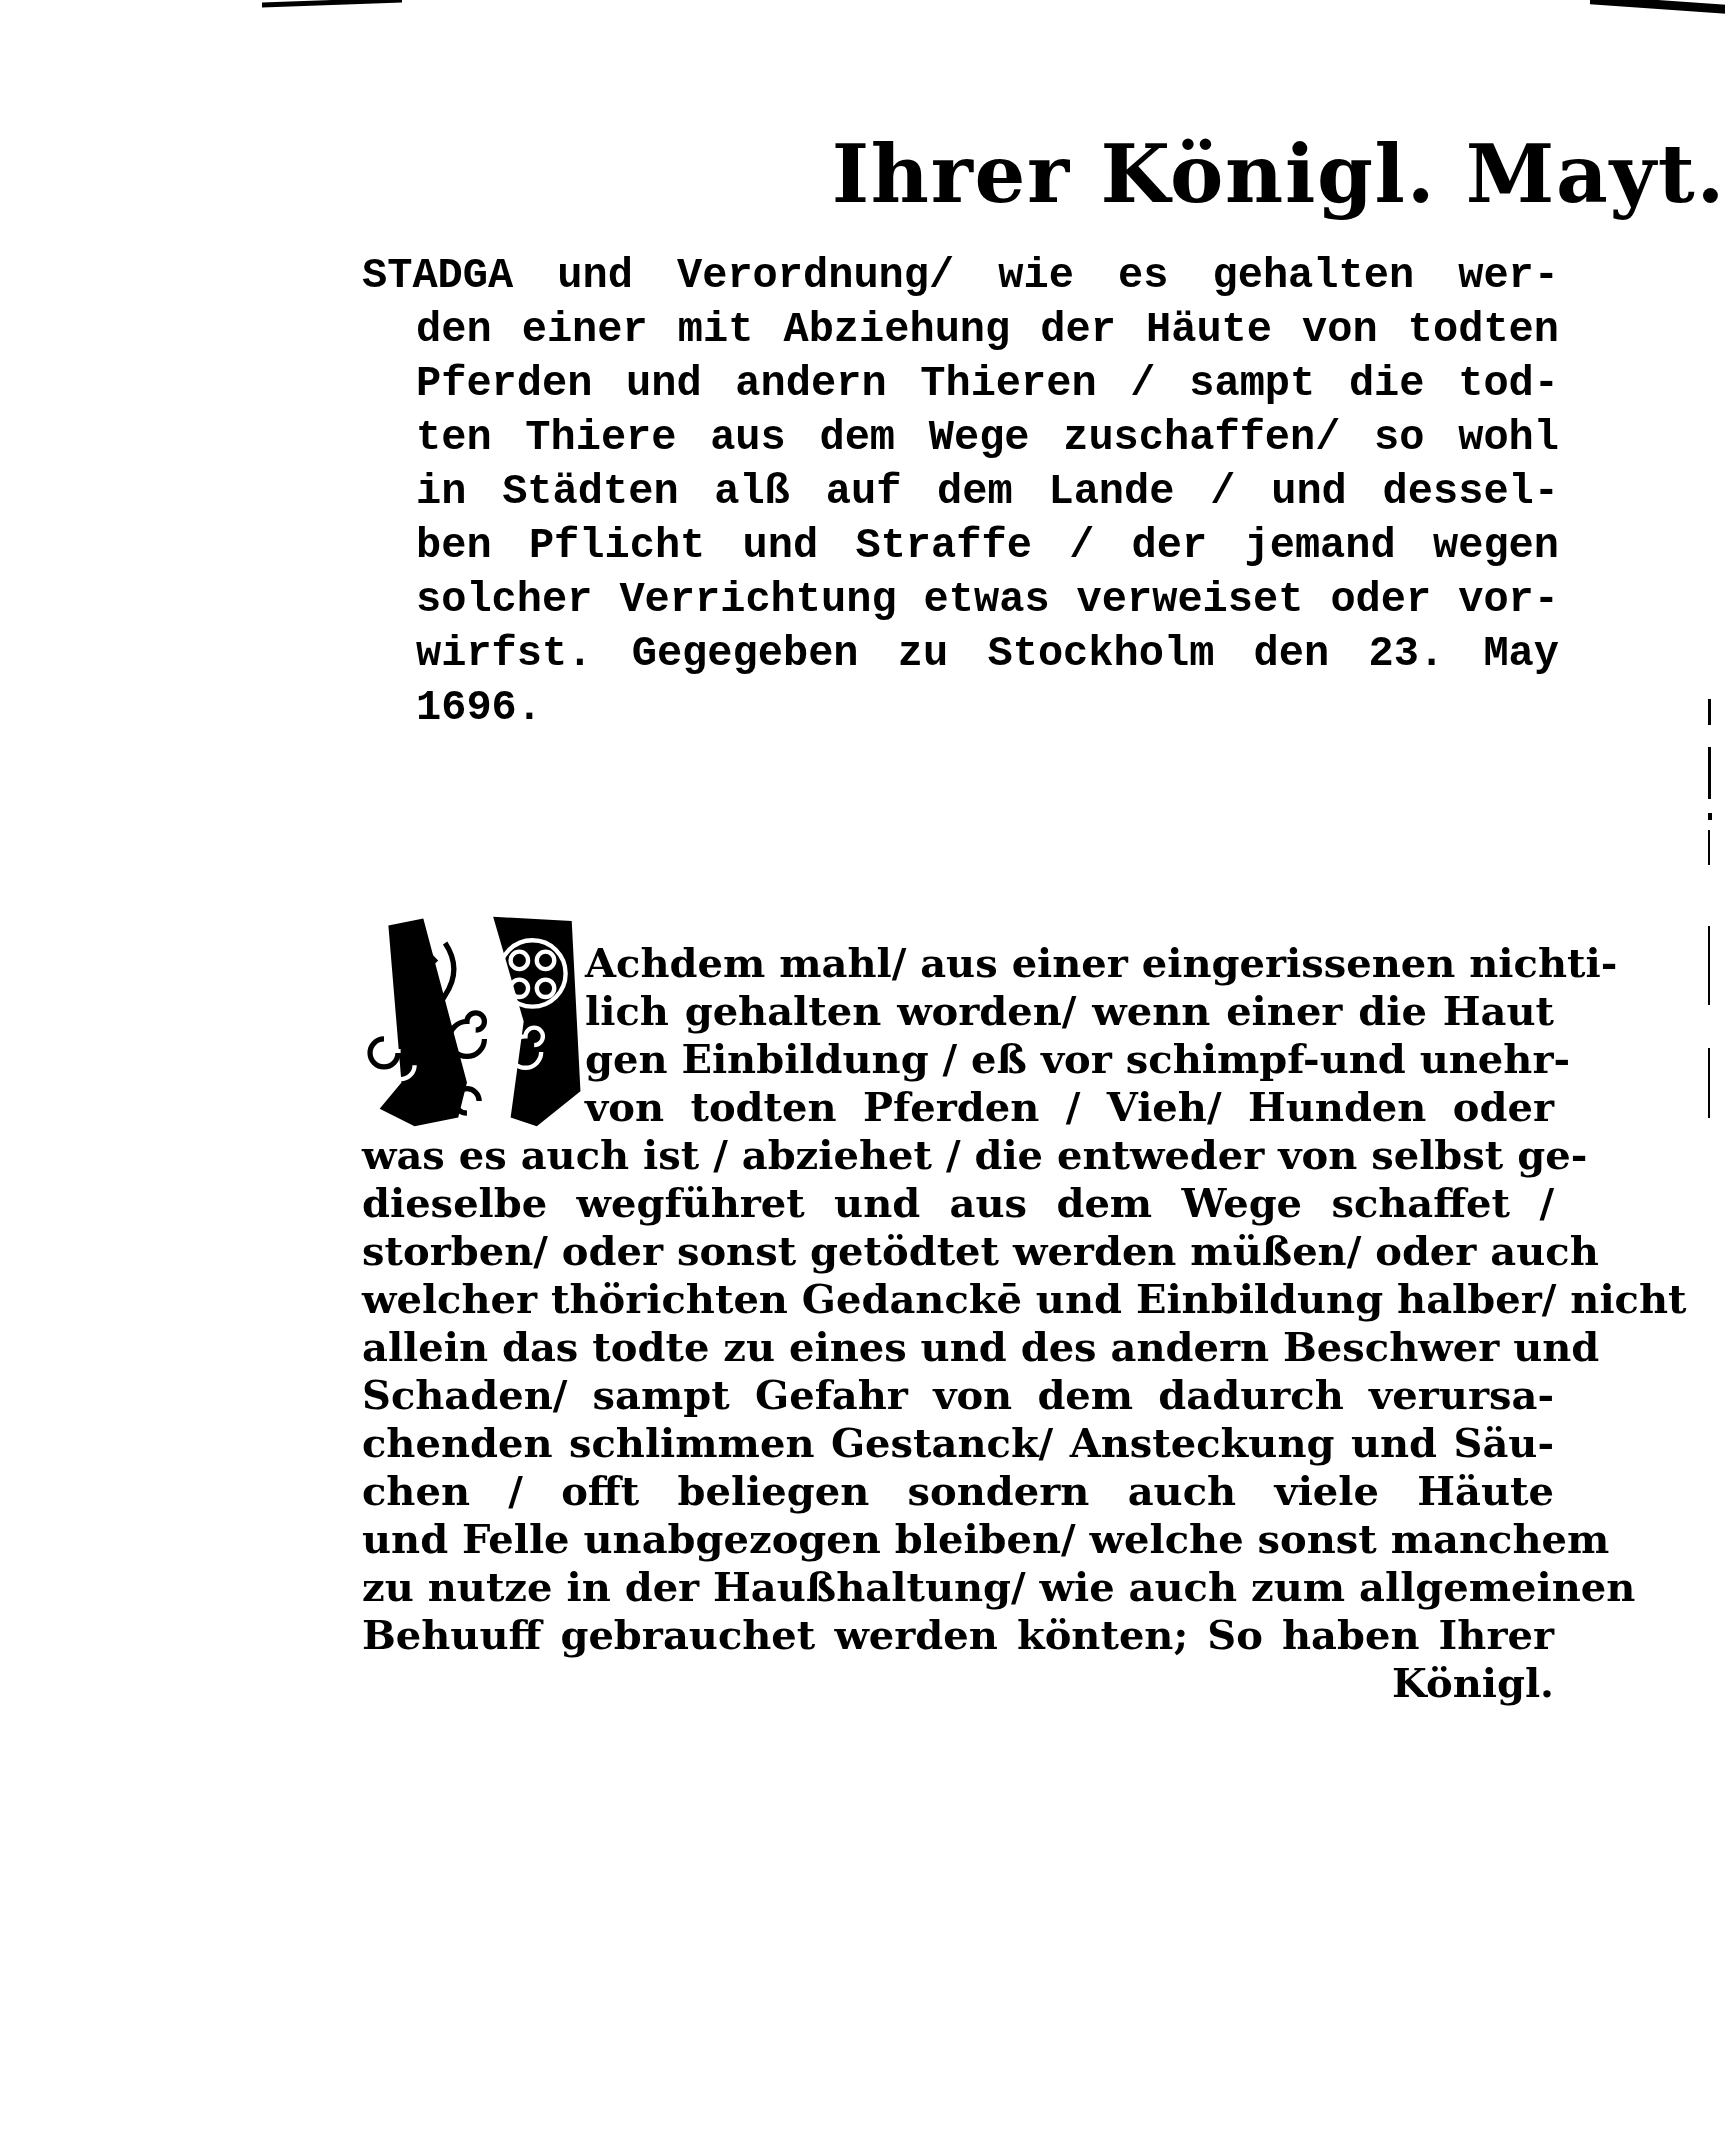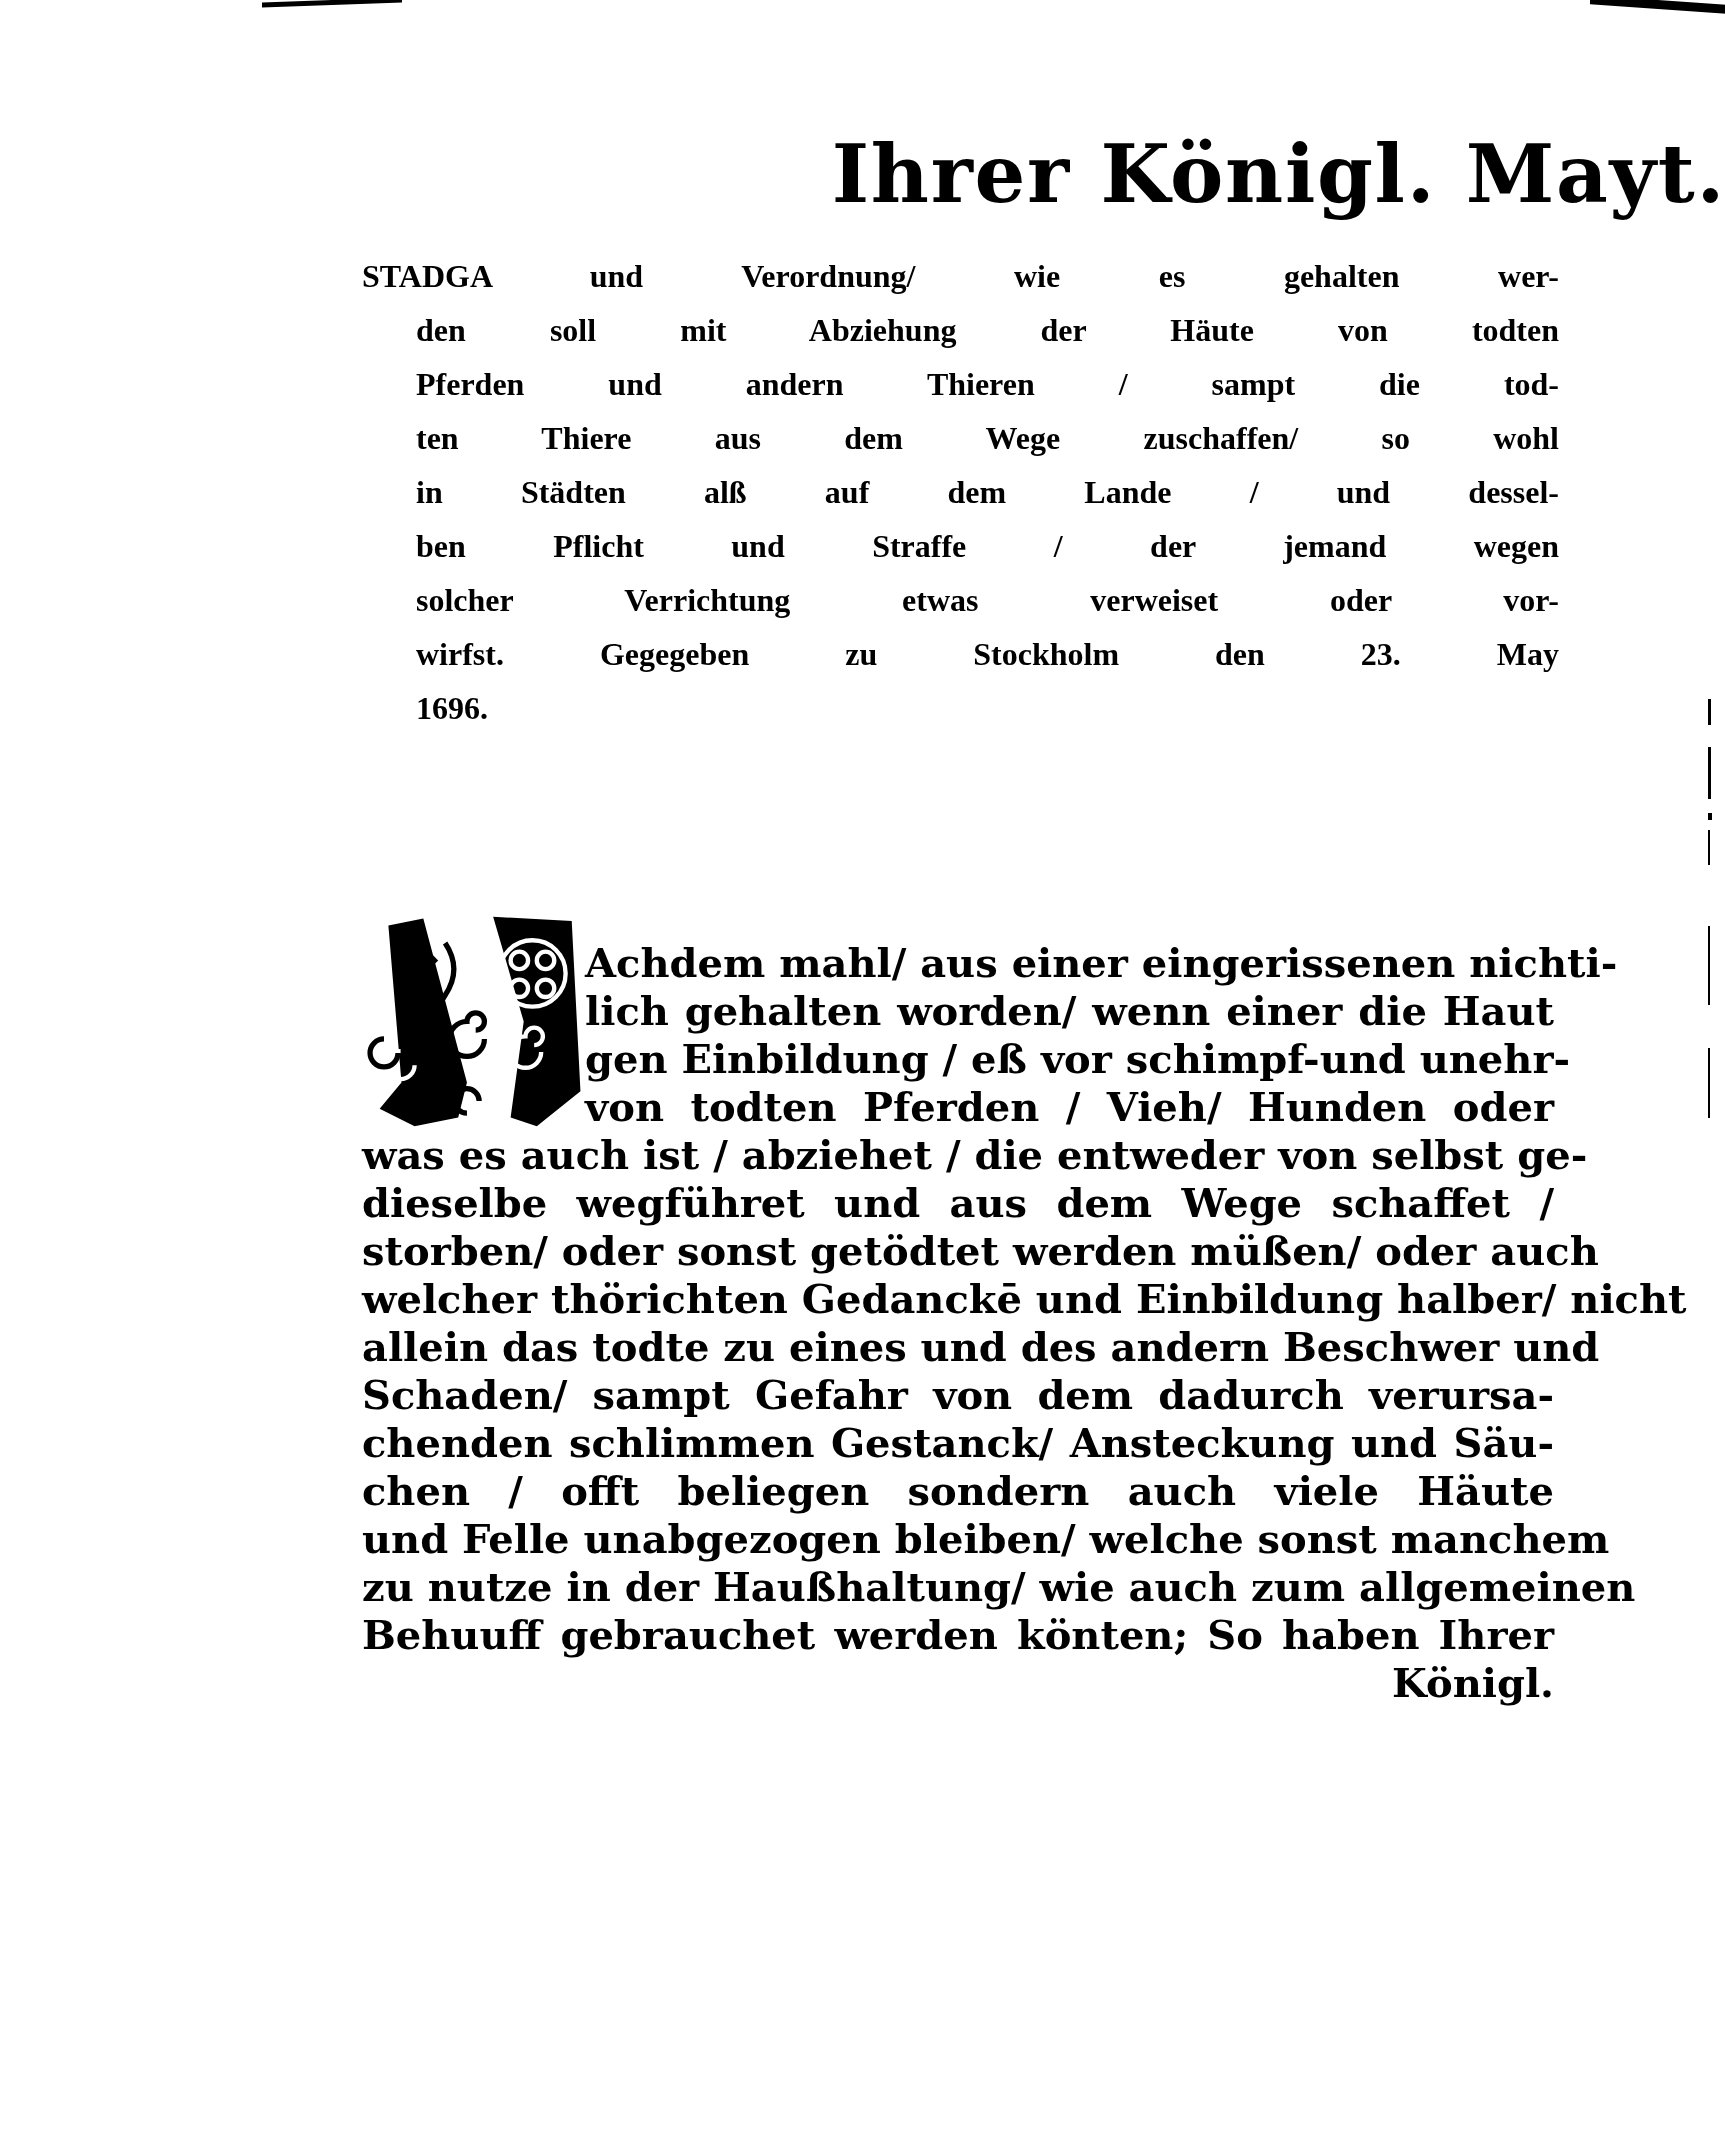--- a/index.html
+++ b/index.html
@@ -3,23 +3,23 @@
 <meta charset="utf-8">
 <style>
   html, body { margin:0; padding:0; background:#ffffff; }
   body { width:1726px; height:2152px; position:relative; overflow:hidden;
          font-family:"DejaVu Serif", "Liberation Serif", serif; color:#000; }
   .scan-edge { position:absolute; background:#000; }
   .title { position:absolute; left:0; width:1726px; top:122px; text-align:right;
            font-family:"DejaVu Serif", serif; font-weight:bold; font-size:80px;
            letter-spacing:1.7px; line-height:105px; }
   .heading { position:absolute; left:362px; top:249px; width:1197px; }
-  .hline { display:block; height:54px; line-height:54px; font-size:32px; font-weight:bold;
+  .hline { display:block; height:54px; line-height:54px; font-size:42px; font-weight:bold;
            white-space:nowrap; text-align:justify; text-align-last:justify;
-           font-family:Liberation Serif, serif; transform-origin:left center; }
+           font-family:Liberation Mono, monospace; transform-origin:left center; }
   .hline.indent { margin-left:54px; }
   .hline.last { text-align-last:left; }
   .dropcap { position:absolute; left:362px; top:908px; width:223px; height:227px; }
   .body-text { position:absolute; left:362px; top:915px; width:1192px; }
   .bline { display:block; height:48px; line-height:48px; font-size:40px; font-weight:bold;
            white-space:nowrap; text-align:justify; text-align-last:justify;
            font-family:"DejaVu Serif", serif; }
   .bline.beside { margin-left:223px; }
   .bline.right { text-align:center; text-align-last:right; }
   .margin-marks { position:absolute; left:1708px; top:699px; width:5.2px; height:873px; }
@@ -28,21 +28,21 @@
 </head>
 <body>
 
 <div class="scan-edge" style="left:262px; top:0; width:140px; height:5.2px; transform:skewY(-2deg);"></div>
 <div class="scan-edge" style="left:1590px; top:0; width:136px; height:8.7px; transform:skewY(4deg);"></div>
 
 <div class="title">Ihrer Königl. Mayt.</div>
 
 <div class="heading">
   <span class="hline">STADGA und Verordnung/ wie es gehalten wer-</span>
-  <span class="hline indent">den soll mit Abziehung der Häute von todten</span>
+  <span class="hline indent">den einer mit Abziehung der Häute von todten</span>
   <span class="hline indent">Pferden und andern Thieren / sampt die tod-</span>
   <span class="hline indent">ten Thiere aus dem Wege zuschaffen/ so wohl</span>
   <span class="hline indent">in Städten alß auf dem Lande / und dessel-</span>
   <span class="hline indent">ben Pflicht und Straffe / der jemand wegen</span>
   <span class="hline indent">solcher Verrichtung etwas verweiset oder vor-</span>
   <span class="hline indent">wirfst. Gegegeben zu Stockholm den 23. May</span>
   <span class="hline indent last">1696.</span>
 </div>
 
 <div class="dropcap">

